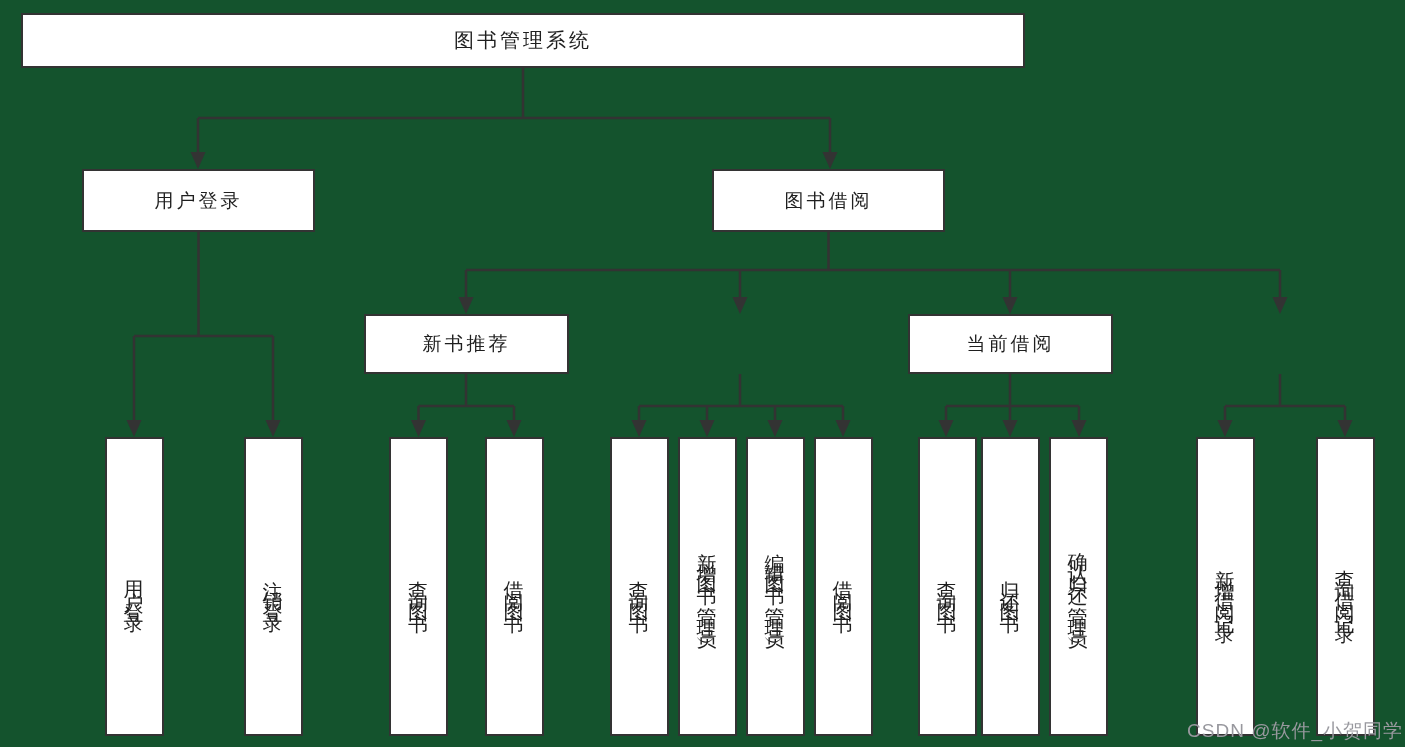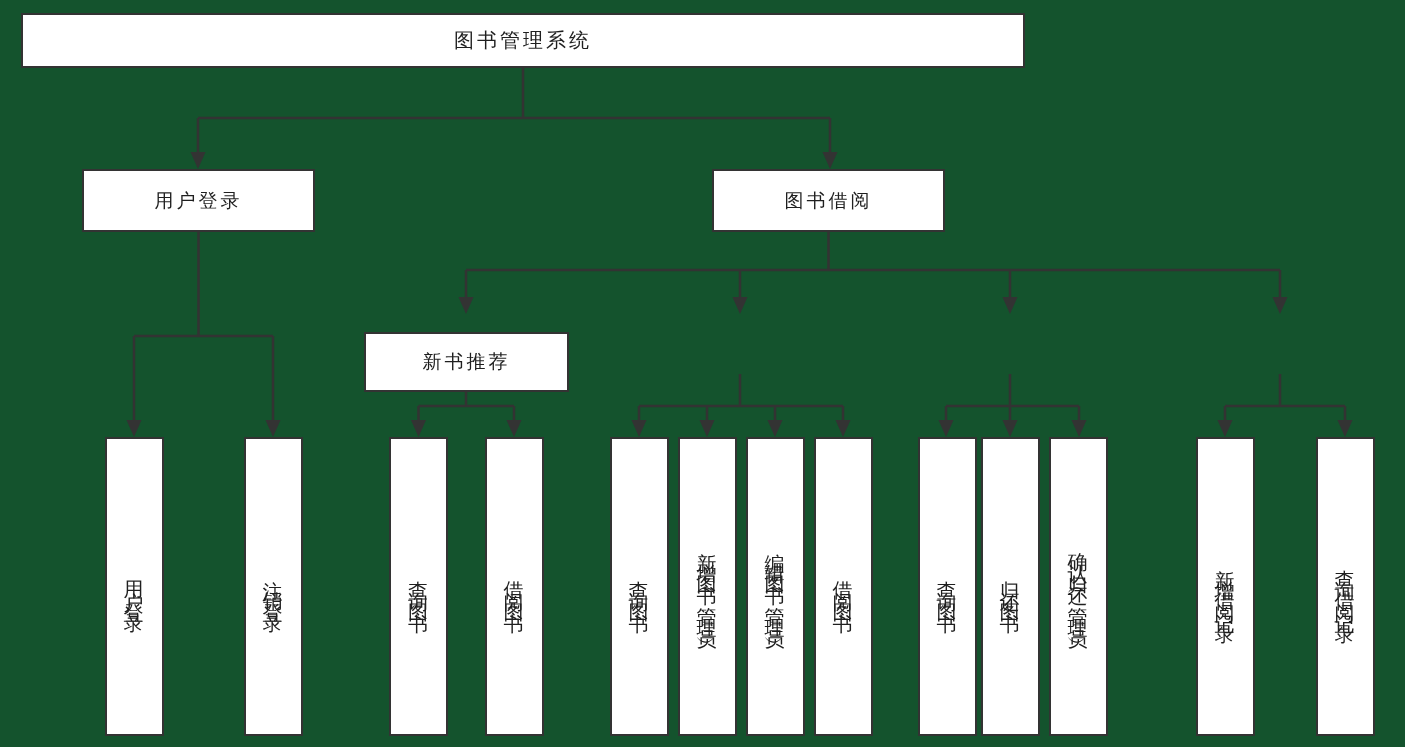--- a/index.html
+++ b/index.html
@@ -37,21 +37,21 @@
     font-size: 20px;
     letter-spacing: 3px;
   }
   .node--l2 {
     top: 169px;
     width: 233px; height: 63px;
     font-size: 19px;
     letter-spacing: 3px;
   }
   .node--l3 {
-    top: 332px;
+    top: 314px;
     width: 205px; height: 60px;
     font-size: 19px;
     letter-spacing: 3px;
   }
   .node--leaf {
     top: 437px;
     width: 59px; height: 299px;
     font-size: 20px;
   }
   .node--leaf .vtext {
@@ -126,20 +126,23 @@
   <div class="node node--l2" style="left:82px">
     <span>用户登录</span>
   </div>
   <div class="node node--l2" style="left:712px">
     <span>图书借阅</span>
   </div>
 
   <div class="node node--l3" style="left:364px">
     <span>新书推荐</span>
   </div>
+  <div class="node node--l3" style="left:908px">
+    <span>当前借阅</span>
+  </div>
 
   <div class="node node--leaf" style="left:104.5px">
     <span class="vtext">用户登录</span>
   </div>
   <div class="node node--leaf" style="left:243.5px">
     <span class="vtext">注销登录</span>
   </div>
   <div class="node node--leaf" style="left:389px">
     <span class="vtext">查询图书</span>
   </div>
@@ -167,14 +170,15 @@
   <div class="node node--leaf" style="left:1048.5px">
     <span class="vtext">确认归还（管理员）</span>
   </div>
   <div class="node node--leaf" style="left:1195.5px">
     <span class="vtext">新增借阅记录</span>
   </div>
   <div class="node node--leaf" style="left:1315.5px">
     <span class="vtext">查询借阅记录</span>
   </div>
 
+  <div class="watermark">CSDN @软件_小贺同学</div>
 
 </div>
 
 </body></html>

